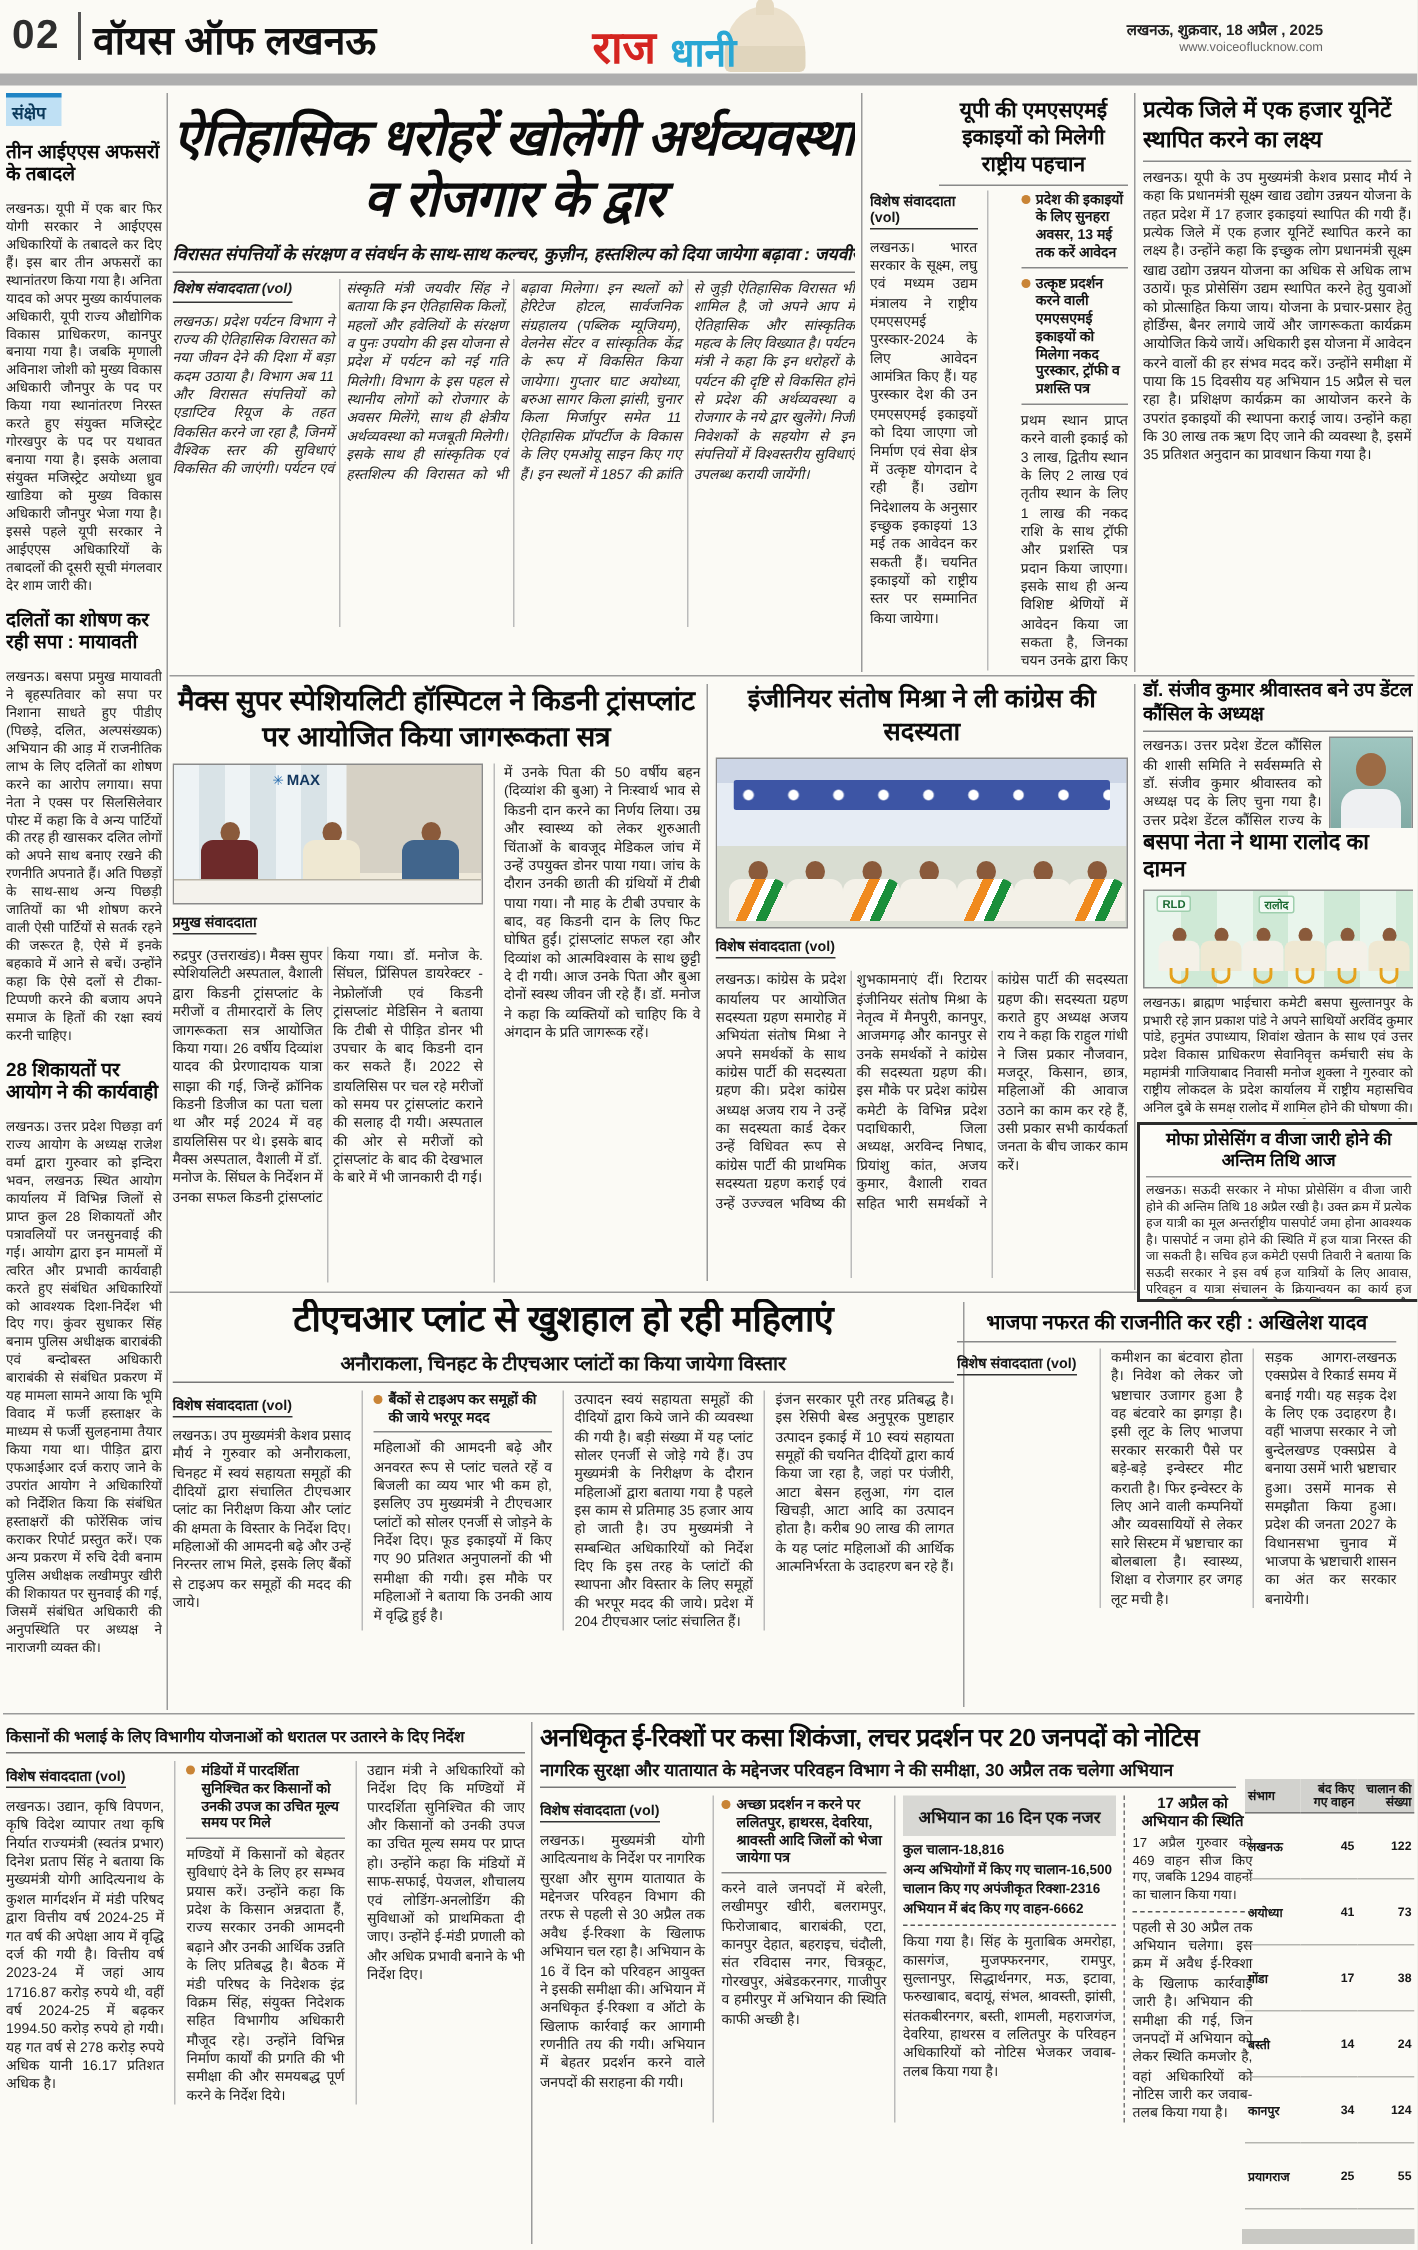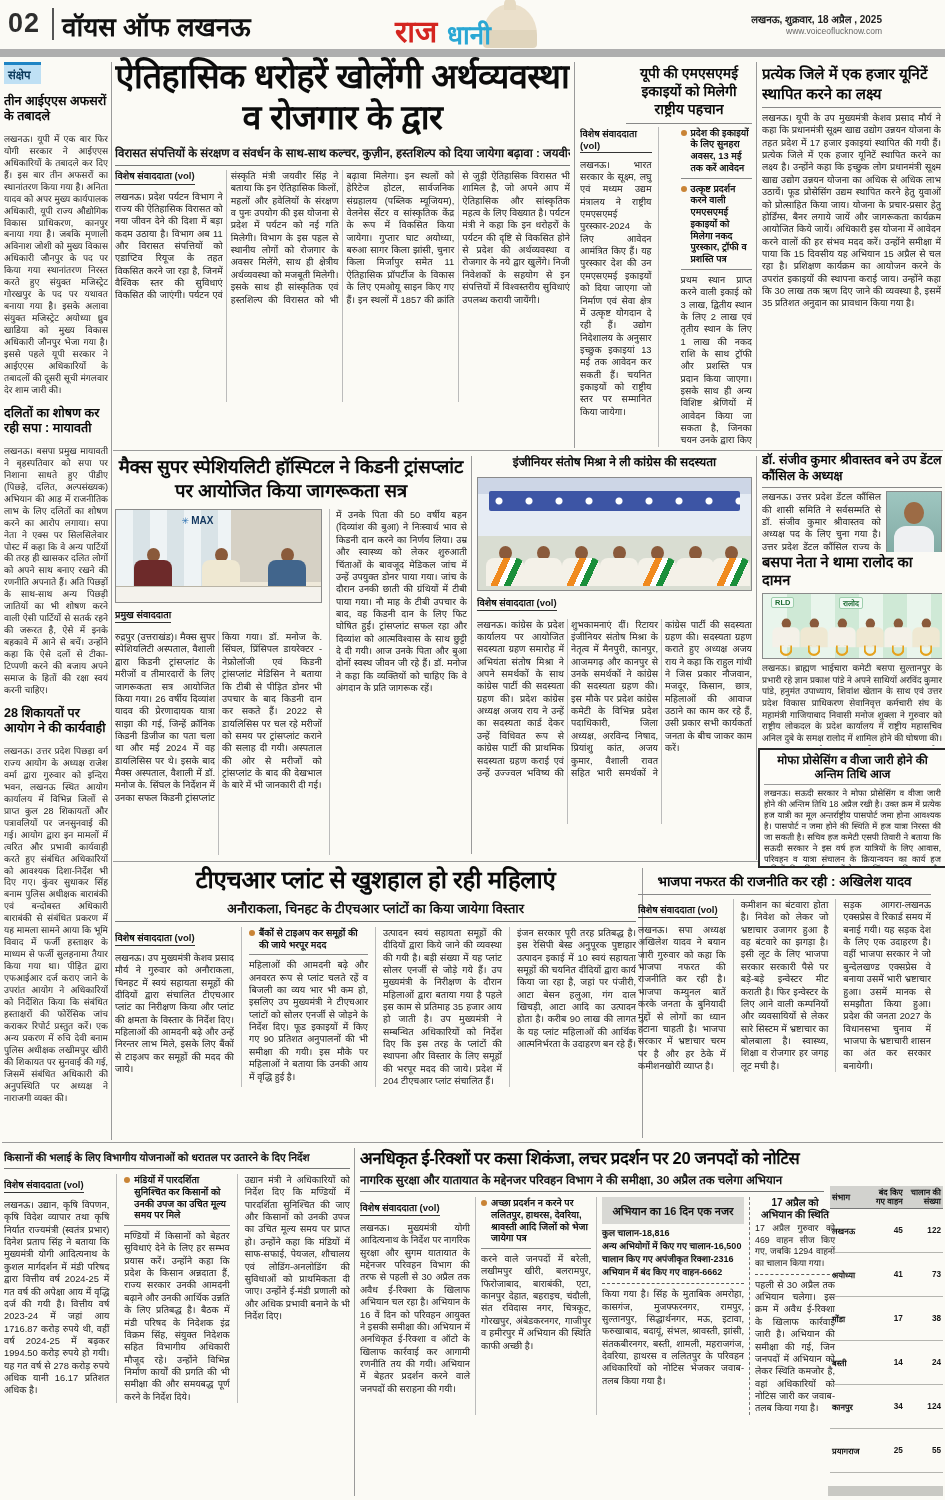--- a/index.html
+++ b/index.html
@@ -28,21 +28,21 @@
   .byline{display:inline-block;font-size:9.5px;font-weight:800;border-bottom:1px solid #333;padding-bottom:1px;margin-bottom:4px;}
   .bullet{display:flex;gap:4px;font-weight:800;font-size:9.4px;line-height:1.25;margin-bottom:4px;border-bottom:1px solid #888;padding-bottom:4px;}
   .bullet::before{content:"";flex:0 0 6px;height:6px;border-radius:50%;background:#c98436;margin-top:3px;}
   h1,h2,h3{margin:0;font-weight:800;color:#0c0c0c;}
   
   #brief{position:absolute;left:4px;top:62px;width:104px;height:1078px;overflow:hidden;}
   .brieftag{display:inline-block;background:#bfe0f4;border-top:3px solid #1f84c4;color:#0b3a5c;font-size:11.5px;font-weight:800;padding:2px 10px 2px 4px;margin-bottom:4px;}
   #brief h3{font-size:12.6px;line-height:1.22;margin:6px 0 4px;}
   #brief .body{font-size:9px;}
   
-  #lead{position:absolute;left:115px;top:56px;width:455px;height:387px;overflow:hidden;}
+  #lead{position:absolute;left:115px;top:72px;width:455px;height:387px;overflow:hidden;font-style:italic;}
   #lead h1{font-size:34px;line-height:1.22;text-align:center;letter-spacing:-.5px;}
   #lead .subhead{font-size:11.6px;font-weight:800;text-align:center;white-space:nowrap;overflow:hidden;margin:6px 0 4px;border-bottom:1px solid #777;padding-bottom:5px;}
   .cols4{column-count:4;column-gap:8px;column-rule:1px solid #bbb;height:232px;overflow:hidden;}
   
   #msme{position:absolute;left:580px;top:64px;width:172px;height:383px;overflow:hidden;}
   #msme h2{font-size:14px;line-height:1.3;text-align:center;border-bottom:1px solid #888;padding-bottom:4px;margin-bottom:3px;margin-left:46px;}
   .tworow{display:flex;gap:6px;}
   .tworow .c{flex:1;min-width:0;}
   .tworow .c + .c{border-left:1px solid #bbb;padding-left:22px;}
   
@@ -77,21 +77,21 @@
   .portrait .hd{position:absolute;left:17px;top:10px;width:20px;height:22px;border-radius:50%;background:#9c6b45;}
   .portrait .sh{position:absolute;left:7px;top:34px;width:40px;height:32px;border-radius:12px 12px 0 0;background:#eef0f2;}
   
   #maxstory{position:absolute;left:115px;top:455px;width:352px;height:400px;overflow:hidden;}
   #maxstory h2{font-size:18.5px;line-height:1.3;text-align:center;margin-bottom:6px;}
   .maxrow{display:flex;gap:7px;}
   .maxleft{width:207px;flex:0 0 207px;}
   .maxright{flex:1;border-left:1px solid #bbb;padding-left:6px;}
   .cols2m{column-count:2;column-gap:7px;column-rule:1px solid #bbb;height:232px;overflow:hidden;margin-top:4px;}
   #congress{position:absolute;left:477px;top:455px;width:275px;height:400px;overflow:hidden;}
-  #congress h2{font-size:12px;line-height:1.3;text-align:center;margin-bottom:6px;}
+  #congress h2{font-size:17px;line-height:1.3;text-align:center;margin-bottom:6px;}
   .cols3c{column-count:3;column-gap:7px;column-rule:1px solid #bbb;height:205px;overflow:hidden;margin-top:4px;}
   
   #dental{position:absolute;left:762px;top:452px;width:180px;height:100px;overflow:hidden;}
   #dental h2{font-size:12.6px;line-height:1.28;border-bottom:1px solid #888;padding-bottom:3px;margin-bottom:3px;}
   #rld{position:absolute;left:762px;top:554px;width:180px;height:192px;overflow:hidden;}
   #rld h2{font-size:14.6px;line-height:1.2;margin-bottom:4px;}
   #rld .body{margin-top:4px;font-size:8.8px;}
   #mofa{position:absolute;left:758px;top:748px;width:177px;height:110px;border:2px solid #2c2c2c;padding:3px 4px;overflow:hidden;background:#fdfcf8;}
   #mofa h3{font-size:11.6px;line-height:1.25;text-align:center;border-bottom:1px solid #999;padding-bottom:2px;margin-bottom:3px;}
   #mofa .body{font-size:8.4px;line-height:1.3;}
@@ -353,21 +353,20 @@
           <p class="body" style="margin:0;">इंजन सरकार पूरी तरह प्रतिबद्ध है। इस रेसिपी बेस्ड अनुपूरक पुष्टाहार उत्पादन इकाई में 10 स्वयं सहायता समूहों की चयनित दीदियों द्वारा कार्य किया जा रहा है, जहां पर पंजीरी, आटा बेसन हलुआ, गंग दाल खिचड़ी, आटा आदि का उत्पादन होता है। करीब 90 लाख की लागत के यह प्लांट महिलाओं की आर्थिक आत्मनिर्भरता के उदाहरण बन रहे हैं।</p>
         </div>
     </div>
   </section>
 
   <section id="akhilesh">
     <h2>भाजपा नफरत की राजनीति कर रही : अखिलेश यादव</h2>
     <div class="colrow">
       <div class="c">
         <div class="byline">विशेष संवाददाता (vol)</div>
-        <p class="body" style="margin:2px 0 0;">लखनऊ। सपा अध्यक्ष अखिलेश यादव ने बयान जारी गुरुवार को कहा कि भाजपा नफरत की राजनीति कर रही है। भाजपा कम्युनल बातें करके जनता के बुनियादी मुद्दों से लोगों का ध्यान हटाना चाहती है। भाजपा सरकार में भ्रष्टाचार चरम पर है और हर ठेके में कमीशनखोरी व्याप्त है।</p>
       </div>
       <div class="c">
           <p class="body" style="margin:0;">कमीशन का बंटवारा होता है। निवेश को लेकर जो भ्रष्टाचार उजागर हुआ है वह बंटवारे का झगड़ा है। इसी लूट के लिए भाजपा सरकार सरकारी पैसे पर बड़े-बड़े इन्वेस्टर मीट कराती है। फिर इन्वेस्टर के लिए आने वाली कम्पनियों और व्यवसायियों से लेकर सारे सिस्टम में भ्रष्टाचार का बोलबाला है। स्वास्थ्य, शिक्षा व रोजगार हर जगह लूट मची है।</p>
         </div>
       <div class="c">
           <p class="body" style="margin:0;">सड़क आगरा-लखनऊ एक्सप्रेस वे रिकार्ड समय में बनाई गयी। यह सड़क देश के लिए एक उदाहरण है। वहीं भाजपा सरकार ने जो बुन्देलखण्ड एक्सप्रेस वे बनाया उसमें भारी भ्रष्टाचार हुआ। उसमें मानक से समझौता किया हुआ। प्रदेश की जनता 2027 के विधानसभा चुनाव में भाजपा के भ्रष्टाचारी शासन का अंत कर सरकार बनायेगी।</p>
         </div>
     </div>
   </section>
 

